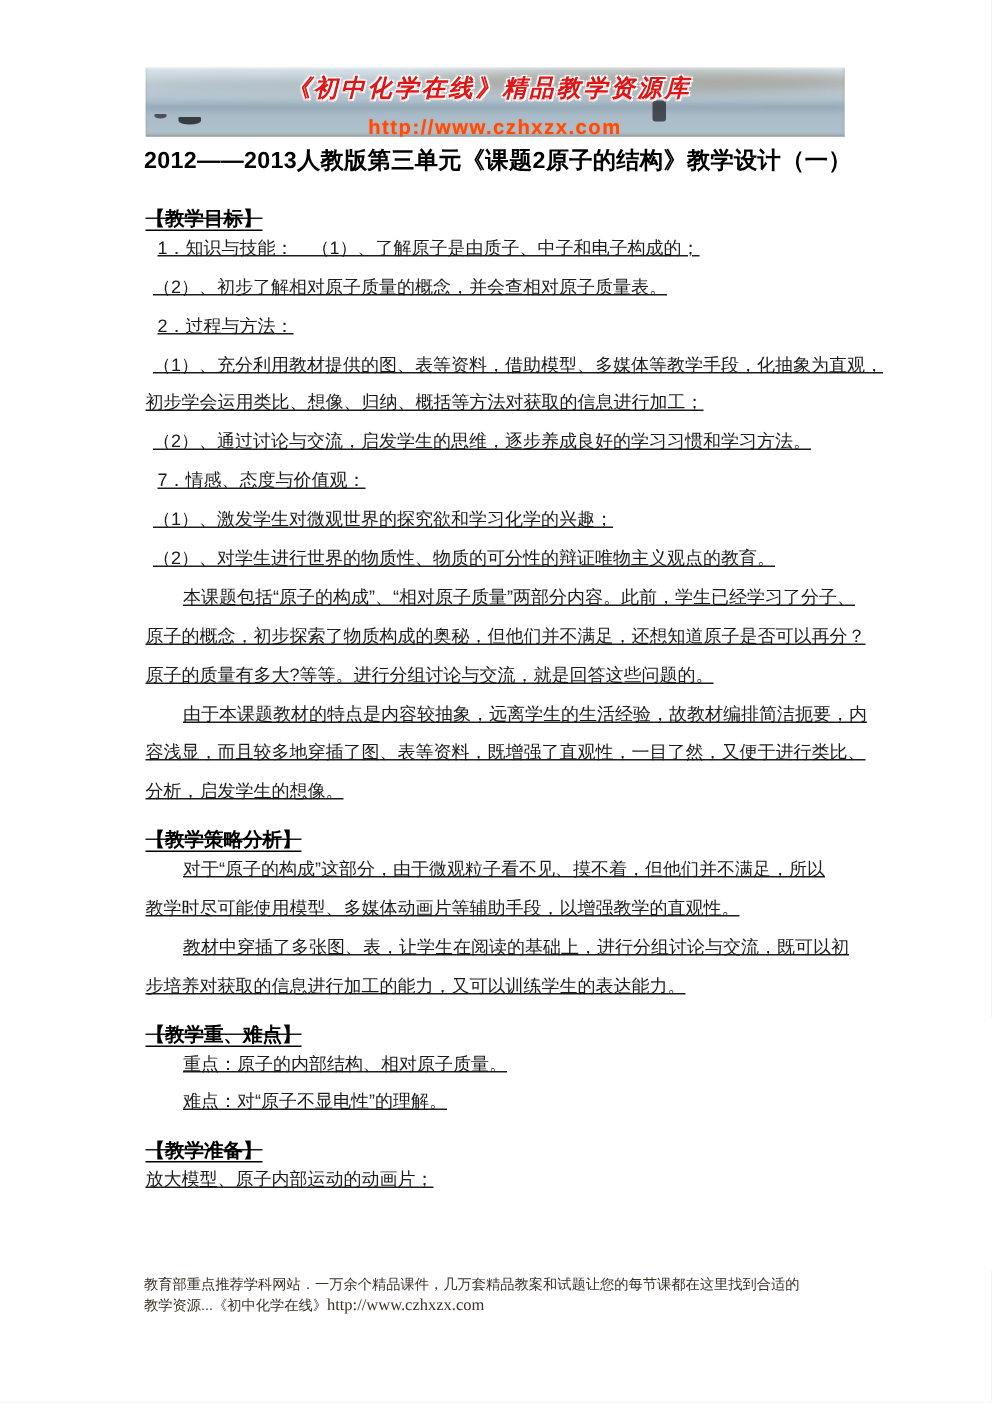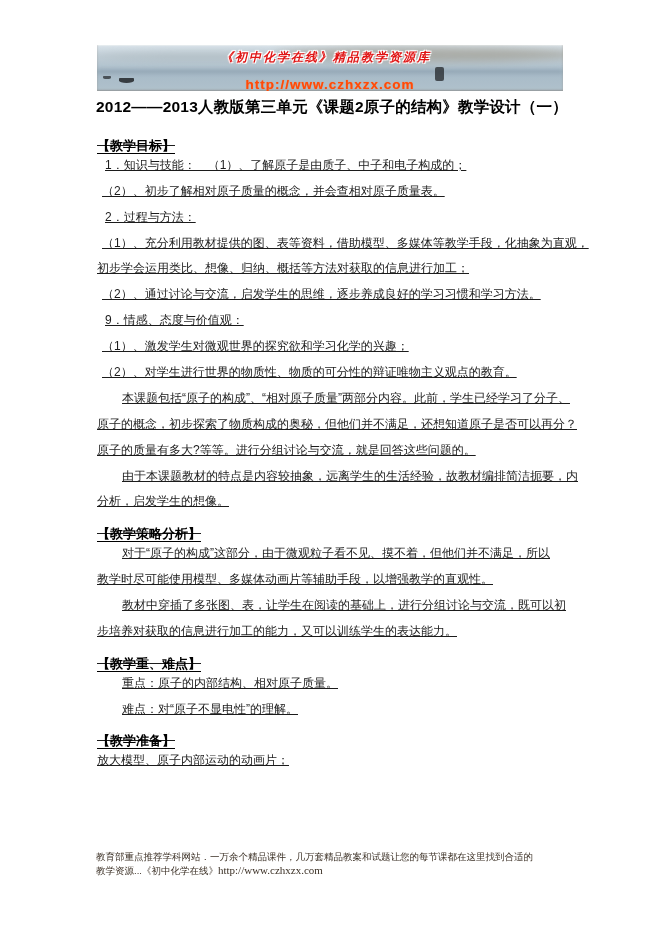--- a/index.html
+++ b/index.html
@@ -20,21 +20,21 @@
   .hill-b { position:absolute; top:7px; left:-10px; width:48%; height:9px;
     background:#9da8ab; opacity:.5; filter:blur(4px); border-radius:50%; }
   .waterline { position:absolute; top:25px; left:0; right:0; height:3px;
     background:#74889a; opacity:.55; filter:blur(2px); }
   .boat { position:absolute; background:#23262a; border-radius:1px 1px 60% 60%; filter:blur(.4px); }
   .boat.b1 { left:22px; top:33px; width:15px; height:5px; opacity:.85; }
   .boat.b2 { left:6px;  top:31px; width:8px;  height:3px; opacity:.7; }
   .boat.b3 { left:338px; top:22px; width:9px; height:14px; opacity:.75; border-radius:2px; }
   .banner-title {
     position:absolute; top:4px; left:0; right:8px; text-align:center;
-    font-size:12px; font-weight:bold; font-style:italic; letter-spacing:2px;
+    font-size:16px; font-weight:bold; font-style:italic; letter-spacing:2px;
     color:#e01414;
     text-shadow:-1px -1px 0 #fff, 1px -1px 0 #fff, -1px 1px 0 #ffd9d9, 1px 1px 0 #fff, 0 0 3px #ffffff;
   }
   .banner-url {
     position:absolute; bottom:-1px; left:0; right:0; text-align:center;
     font-size:13.5px; font-weight:bold; color:#ff4a08; letter-spacing:1px;
     text-decoration:none; text-shadow:0 0 1px #ff7a3a;
   }
   
   .doc-title {
@@ -76,27 +76,28 @@
   <div class="doc-title">2012——2013人教版第三单元《课题2原子的结构》教学设计（一）</div>
 
   <div class="body-lines">
     <div class="ln hd"><span>【教学目标】</span></div>
     <div class="ln i1">1．知识与技能：　（1）、了解原子是由质子、中子和电子构成的；</div>
     <div class="ln i2">（2）、初步了解相对原子质量的概念，并会查相对原子质量表。</div>
     <div class="ln i1">2．过程与方法：</div>
     <div class="ln i2">（1）、充分利用教材提供的图、表等资料，借助模型、多媒体等教学手段，化抽象为直观，</div>
     <div class="ln">初步学会运用类比、想像、归纳、概括等方法对获取的信息进行加工；</div>
     <div class="ln i2">（2）、通过讨论与交流，启发学生的思维，逐步养成良好的学习习惯和学习方法。</div>
-    <div class="ln i1">9．情感、态度与价值观：</div>
+    <div class="ln i1">7．情感、态度与价值观：</div>
     <div class="ln i2">（1）、激发学生对微观世界的探究欲和学习化学的兴趣；</div>
     <div class="ln i2">（2）、对学生进行世界的物质性、物质的可分性的辩证唯物主义观点的教育。</div>
     <div class="ln pi">本课题包括“原子的构成”、“相对原子质量”两部分内容。此前，学生已经学习了分子、</div>
     <div class="ln">原子的概念，初步探索了物质构成的奥秘，但他们并不满足，还想知道原子是否可以再分？</div>
     <div class="ln">原子的质量有多大?等等。进行分组讨论与交流，就是回答这些问题的。</div>
     <div class="ln pi">由于本课题教材的特点是内容较抽象，远离学生的生活经验，故教材编排简洁扼要，内</div>
+    <div class="ln">容浅显，而且较多地穿插了图、表等资料，既增强了直观性，一目了然，又便于进行类比、</div>
     <div class="ln">分析，启发学生的想像。</div>
     <div class="ln hd"><span>【教学策略分析】</span></div>
     <div class="ln pi">对于“原子的构成”这部分，由于微观粒子看不见、摸不着，但他们并不满足，所以</div>
     <div class="ln">教学时尽可能使用模型、多媒体动画片等辅助手段，以增强教学的直观性。</div>
     <div class="ln pi">教材中穿插了多张图、表，让学生在阅读的基础上，进行分组讨论与交流，既可以初</div>
     <div class="ln">步培养对获取的信息进行加工的能力，又可以训练学生的表达能力。</div>
     <div class="ln hd"><span>【教学重、难点】</span></div>
     <div class="ln pi">重点：原子的内部结构、相对原子质量。</div>
     <div class="ln pi">难点：对“原子不显电性”的理解。</div>
     <div class="ln hd"><span>【教学准备】</span></div>

